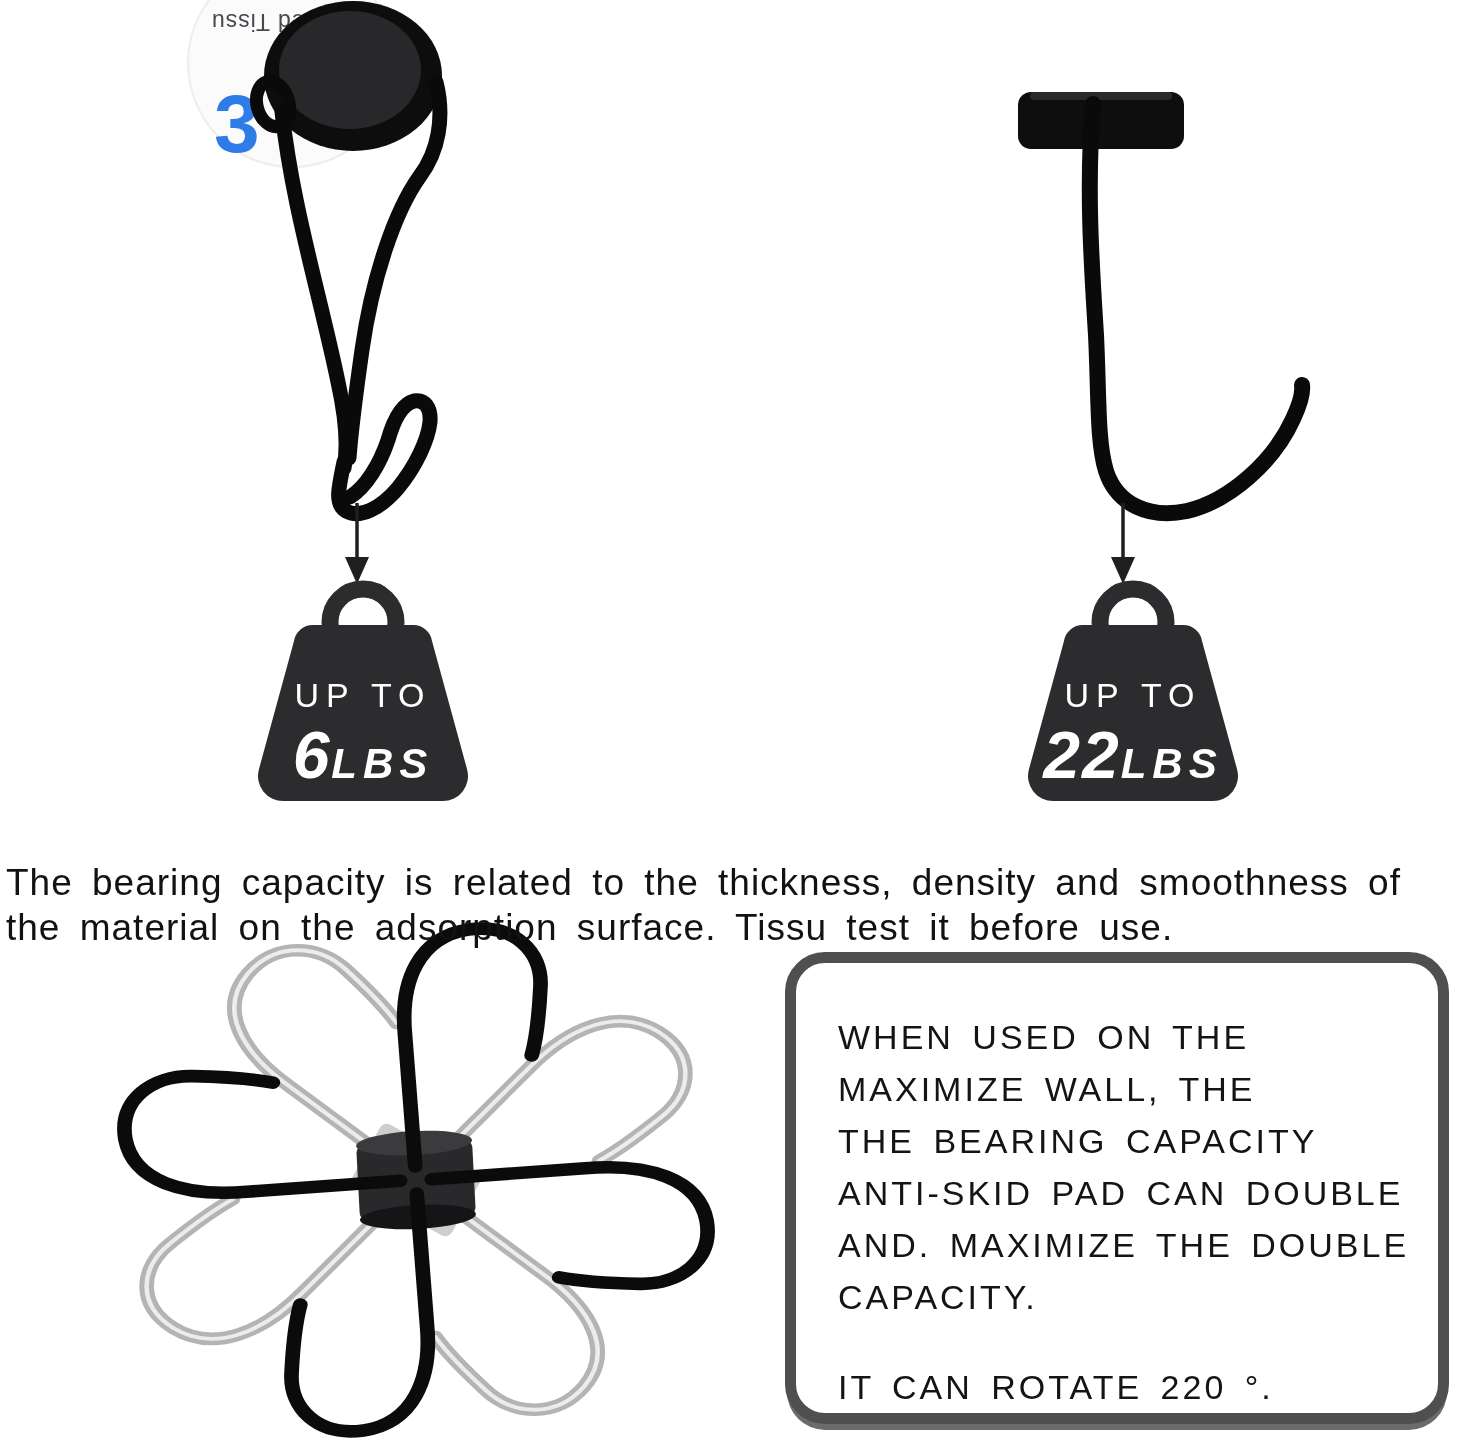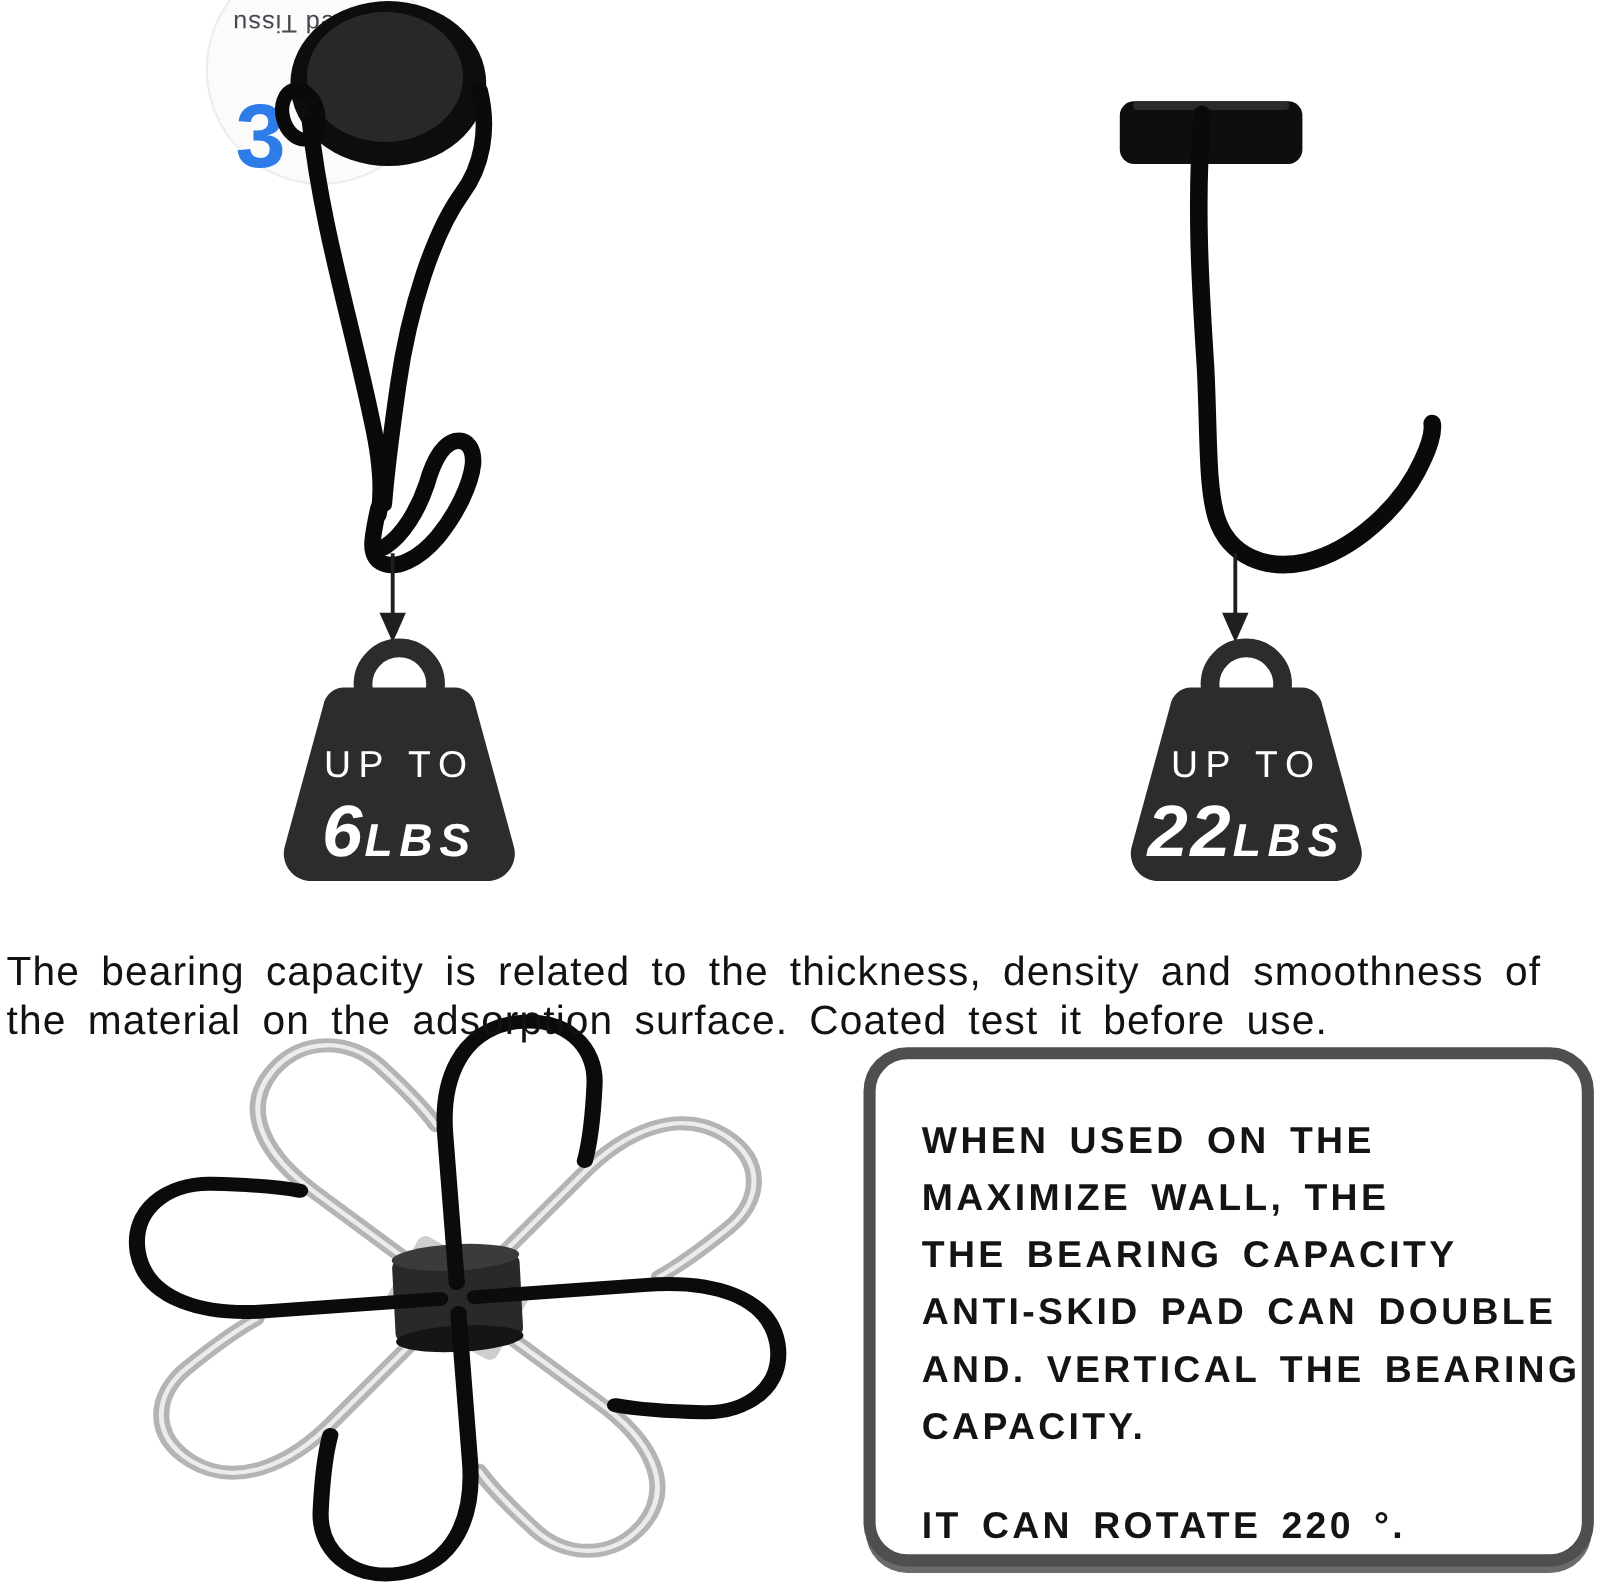--- a/index.html
+++ b/index.html
@@ -14,21 +14,21 @@
   .weight-label .valueline{margin-top:2px;white-space:nowrap;font-style:italic;}
   .weight-label .value{font-size:66px;font-weight:bold;letter-spacing:2px;}
   .weight-label .unit{font-size:42px;font-weight:bold;letter-spacing:6px;}
 
   .notice{position:absolute;left:6px;top:860px;color:#121212;
     font-size:37px;letter-spacing:1px;word-spacing:8px;line-height:45px;white-space:nowrap;}
 
   .info-box{position:absolute;left:785px;top:952px;width:664px;height:472px;
     box-sizing:border-box;background:#fff;border:11px solid #4f4f4f;border-radius:40px;
     box-shadow:0 8px 0 -2px #6b6b6b;padding:48px 40px 0 42px;}
-  .info-box .line{font-size:34px;font-weight:bold;letter-spacing:3px;word-spacing:6px;
+  .info-box .line{font-size:34px;font-weight:normal;letter-spacing:3px;word-spacing:6px;
     line-height:52px;color:#141414;white-space:nowrap;}
   .info-box .rotate{margin-top:38px;}
 </style>
 </head>
 <body>
 
 <div class="canvas">
 
   <svg class="art" viewBox="0 0 1472 1441">
     <defs>
@@ -125,26 +125,26 @@
   </div>
   <div class="weight-label" style="left:1003px;top:676px;">
     <div class="prefix">UP TO</div>
     <div class="valueline">
       <span class="value">22</span><span class="unit">LBS</span>
     </div>
   </div>
 
   <div class="notice">
     <div>The bearing capacity is related to the thickness, density and smoothness of</div>
-    <div>the material on the adsorption surface. Coated test it before use.</div>
+    <div>the material on the adsorption surface. Tissu test it before use.</div>
   </div>
 
   <div class="info-box">
     <div class="line">WHEN USED ON THE</div>
     <div class="line">MAXIMIZE WALL, THE</div>
     <div class="line">THE BEARING CAPACITY</div>
     <div class="line">ANTI-SKID PAD CAN DOUBLE</div>
-    <div class="line">AND. VERTICAL THE BEARING</div>
+    <div class="line">AND. MAXIMIZE THE DOUBLE</div>
     <div class="line">CAPACITY.</div>
     <div class="line rotate">IT CAN ROTATE 220 °.</div>
   </div>
 
 </div>
 
 </body></html>

